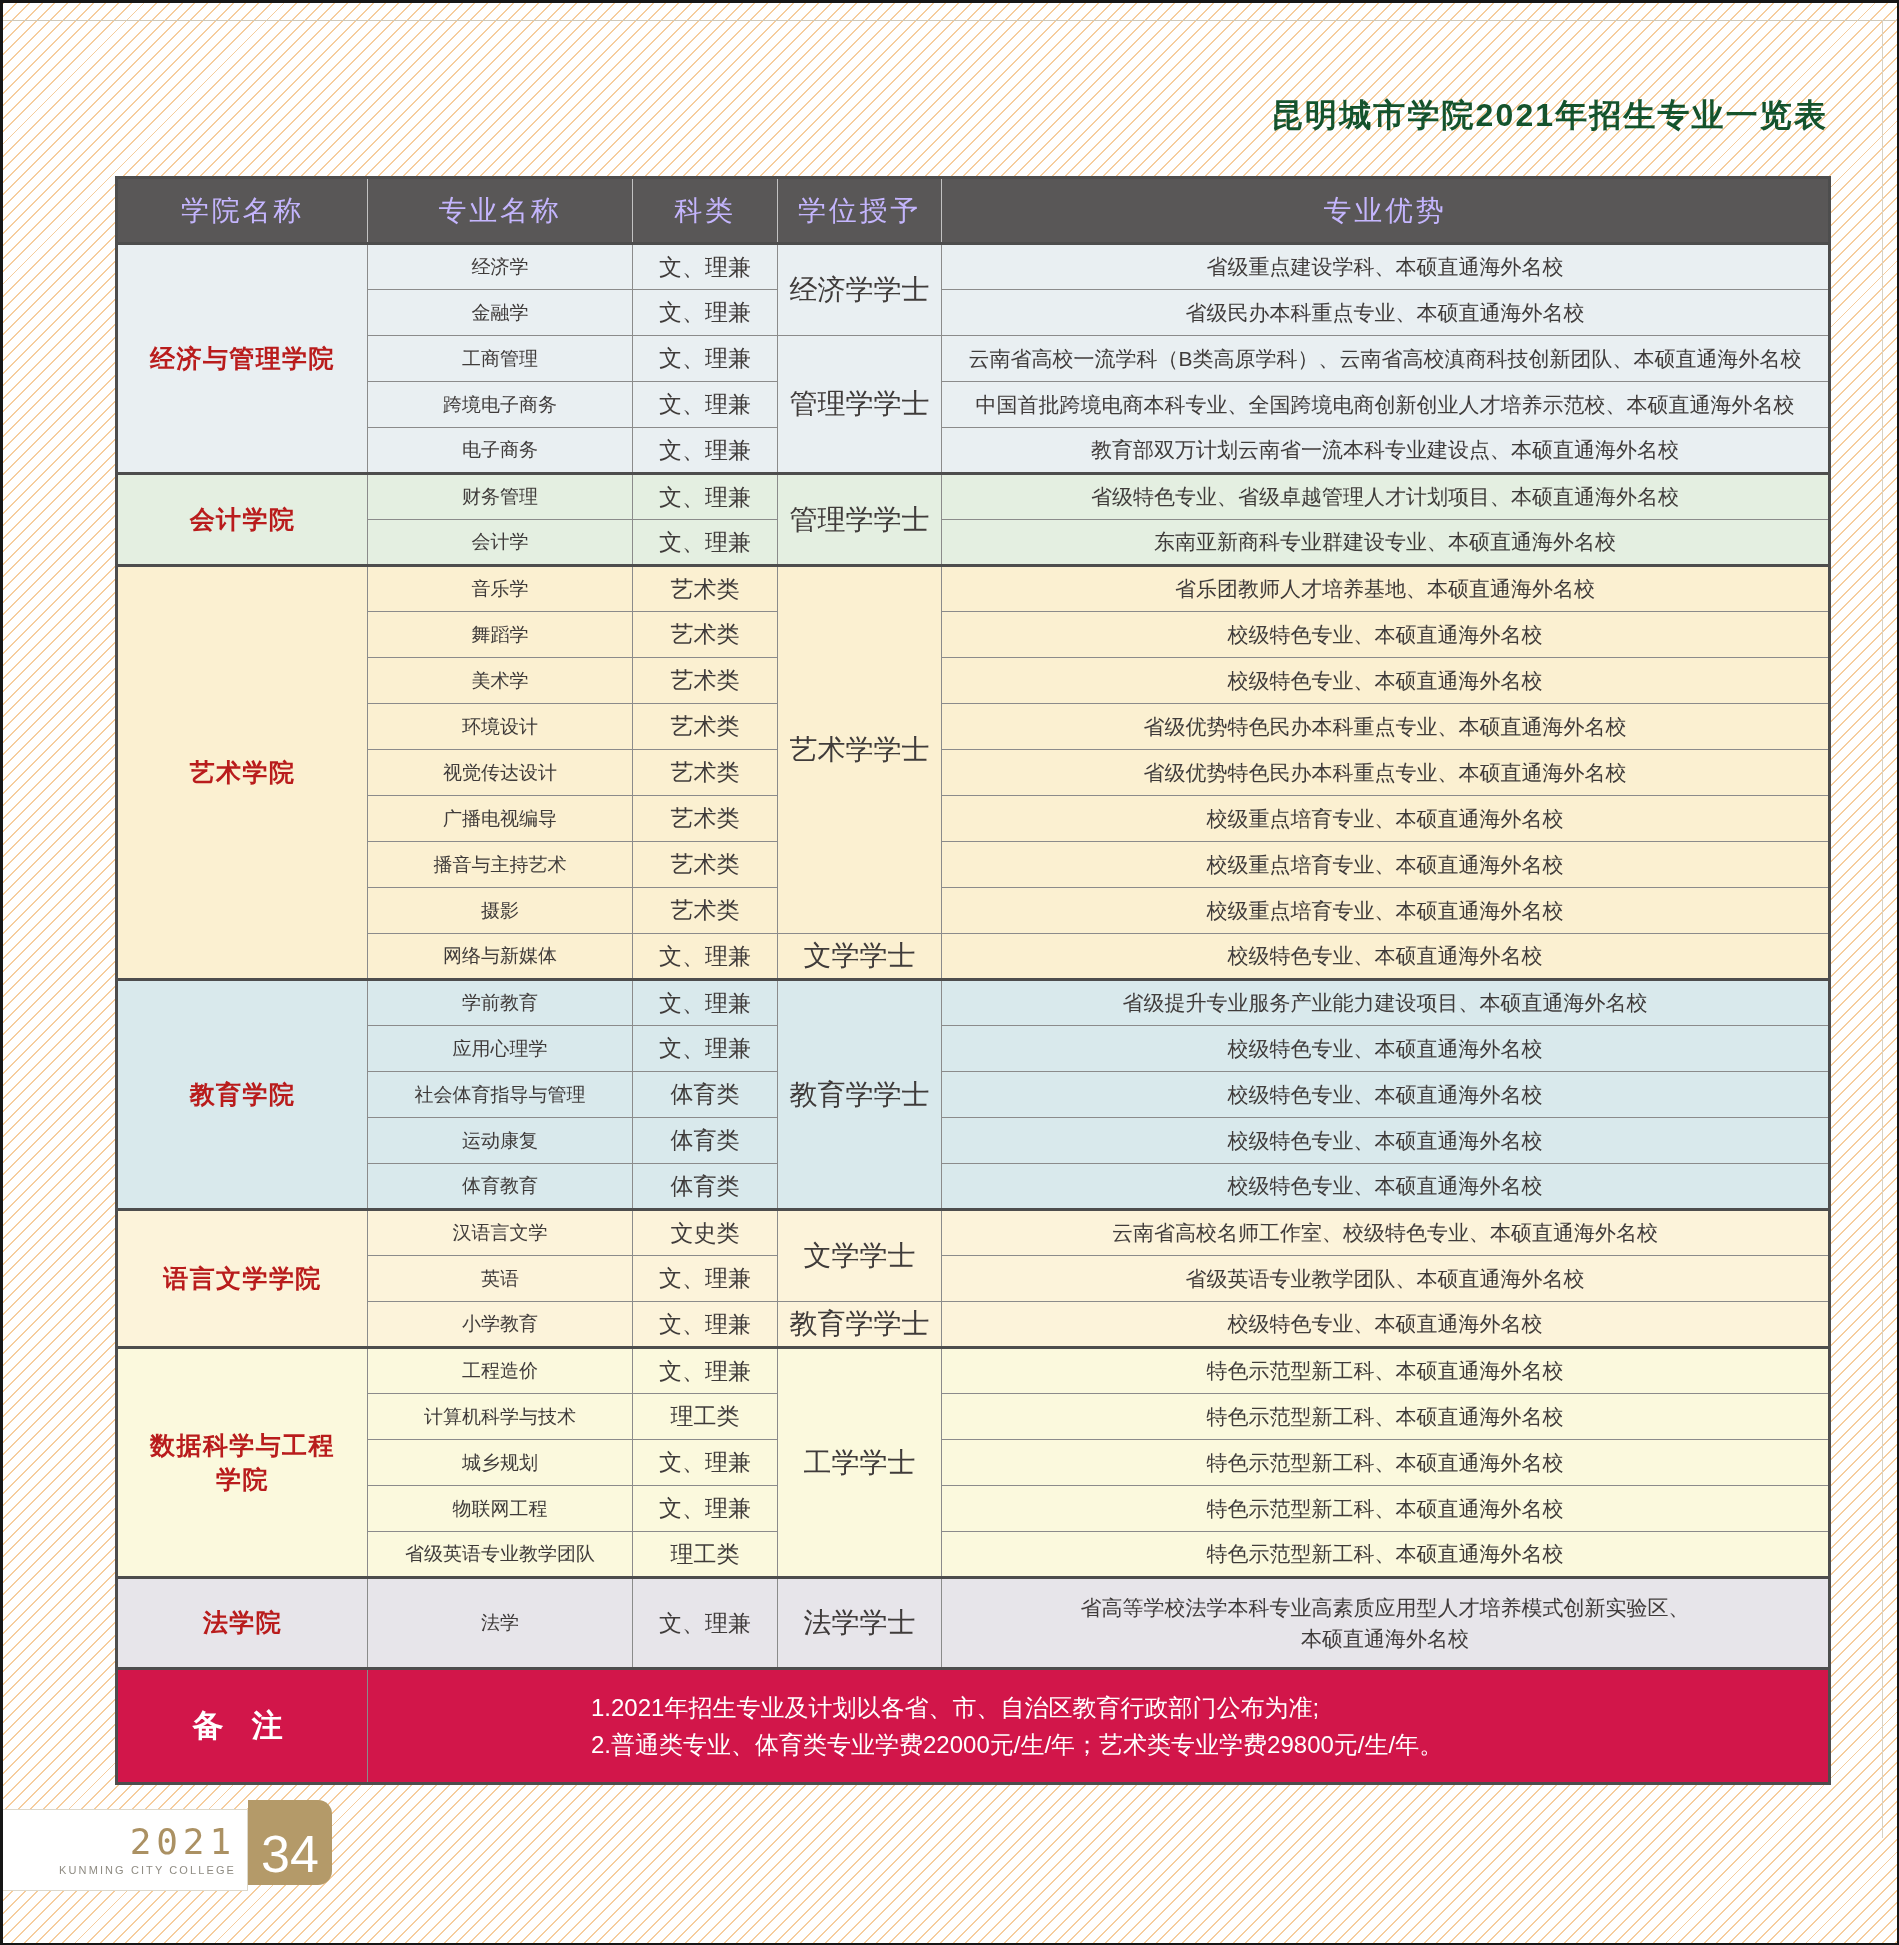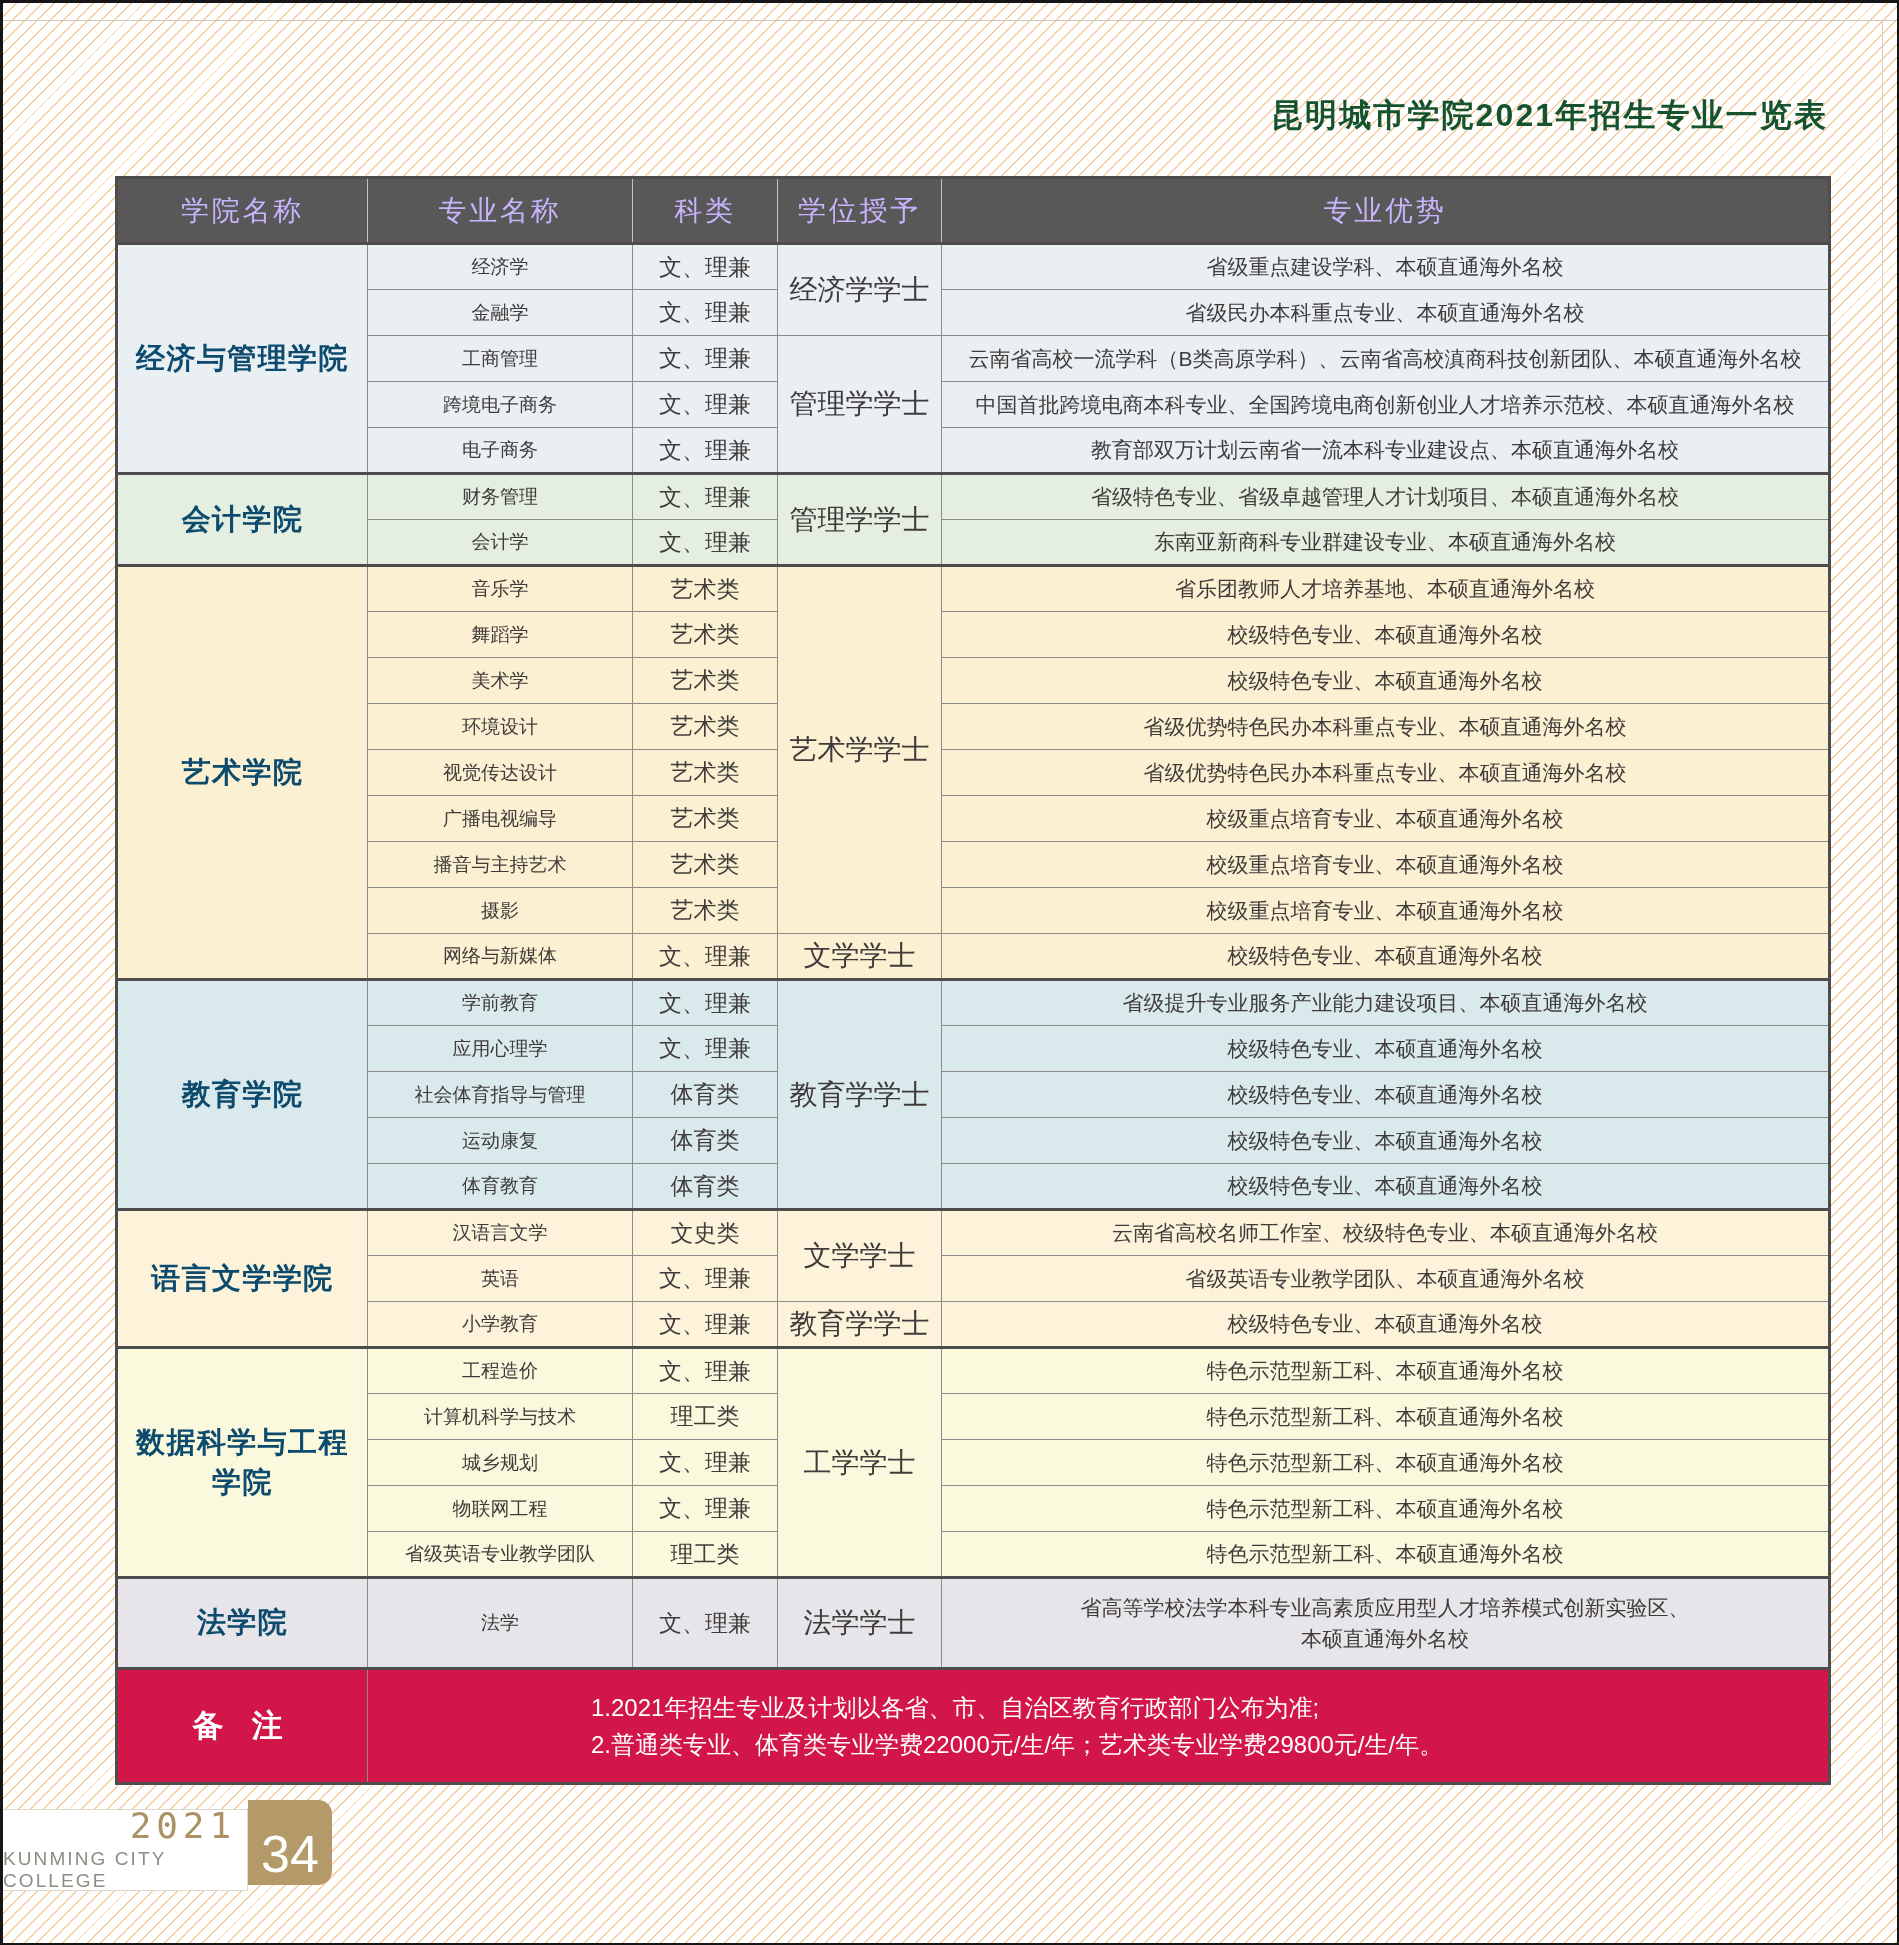--- a/index.html
+++ b/index.html
@@ -60,21 +60,21 @@
     background: #595757;
     color: #c4b5fd;
     font-size: 28px;
     font-weight: normal;
     letter-spacing: 2.8px;
     border-color: #c2c2c2;
   }
   thead { border-bottom: 3.5px solid #4d4d4d; }
   tbody { border-top: 3.5px solid #4d4d4d; }
 
-  td.col { font-size: 29px; font-weight: bold; color: #0c4a6e; letter-spacing: 1.4px; white-space: pre-line; line-height: 1.35; }
+  td.col { font-size: 25px; font-weight: bold; color: #b91c1c; letter-spacing: 1.4px; white-space: pre-line; line-height: 1.35; }
   td.maj { font-size: 19px; }
   td.cat { font-size: 23px; }
   td.deg { font-size: 28px; font-family: Liberation Serif, serif; }
   td.adv { font-size: 21px; white-space: pre-line; line-height: 1.5; }
 
   tbody.s0 td { background: #e9eff2; } 
   tbody.s1 td { background: #e4efe1; } 
   tbody.s2 td { background: #fbf0d1; } 
   tbody.s3 td { background: #d9e9ec; } 
   tbody.s4 td { background: #fcf3da; } 
@@ -98,21 +98,21 @@
     position: absolute; left: 0; top: 8px; width: 245px; height: 82px;
     background: #ffffff;
     border: 1.4px solid #ddd8cb; border-left: none;
     display: flex; flex-direction: column; justify-content: center; align-items: flex-end;
     padding-right: 11px;
   }
   .f-year {
     font-family: "DejaVu Sans Mono", "Liberation Mono", monospace;
     font-size: 36px; color: #ab9163; letter-spacing: 4.9px; line-height: 1;
   }
-  .f-college { font-size: 19px; color: #8f8c83; letter-spacing: 2.1px; margin-top: 4px; }
+  .f-college { font-size: 11px; color: #8f8c83; letter-spacing: 2.1px; margin-top: 4px; }
   .f-page {
     position: absolute; left: 245px; top: -1.4px; width: 84px; height: 85px;
     background: #b49a69;
     border-radius: 0 14px 14px 0;
     display: flex; align-items: center; justify-content: center;
   }
   .f-num { font-size: 52px; color: #ffffff; line-height: 1; margin-top: 24px; }
 </style>
 </head>
 <body>

